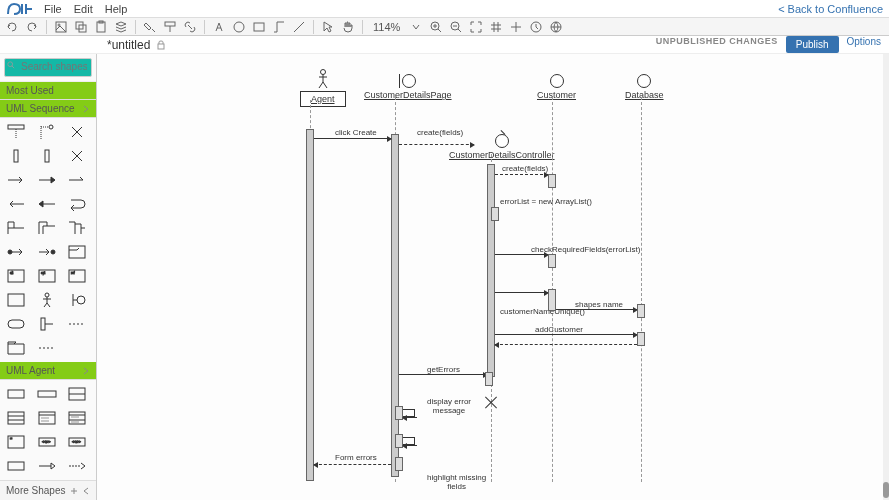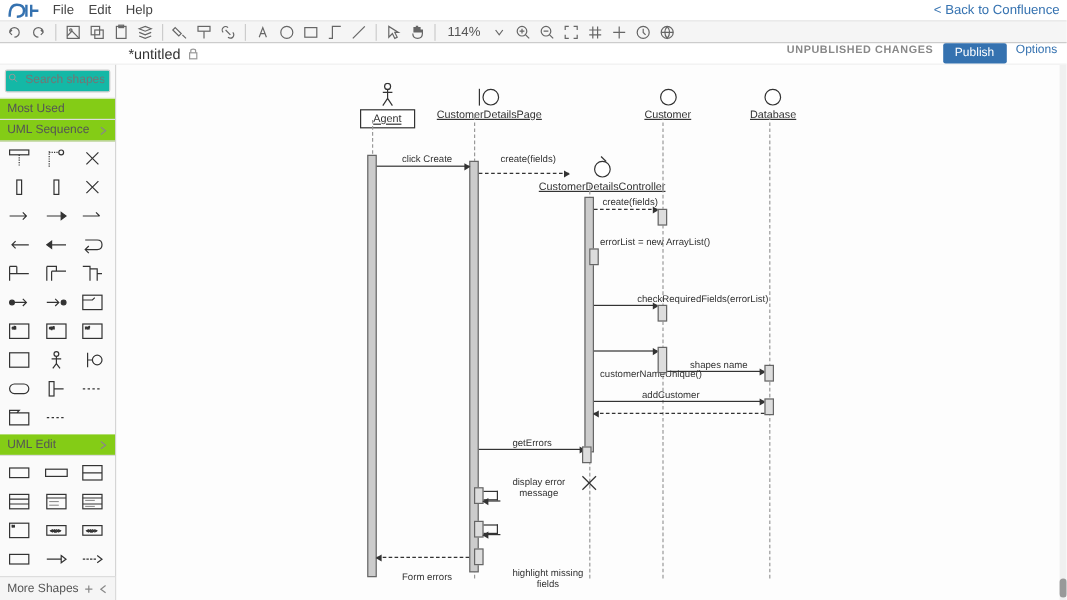--- a/index.html
+++ b/index.html
@@ -418,21 +418,21 @@
               <path d="M2,4 L8,4 L10,2 L2,2 Z M2,4 L2,14 L18,14 L18,4 L8,4"></path>
             </svg>
           </div>
         <div class="shape-cell">
             <svg viewBox="0 0 20 16">
               <path d="M2,8 L18,8" stroke-dasharray="2,2"></path>
             </svg>
           </div>
       </div>
       <div class="section-header">
-        <span>UML Edit</span>
+        <span>UML Agent</span>
         <svg class="collapse-icon" viewBox="0 0 8 8">
             <path d="M2,1 L6,4 L2,7" stroke="#888" fill="none"></path>
           </svg>
       </div>
       <div class="shapes-grid">
         <div class="shape-cell">
             <svg viewBox="0 0 20 16">
               <rect x="2" y="4" width="16" height="8"></rect>
             </svg>
           </div>
@@ -612,21 +612,21 @@
       <div class="msg-arrow left" style="left:306px; top:363px; width:14px;"></div>
 
       <span class="msg-label" style="left:330px; top:372px; white-space:pre-line; text-align:center;margin-top:47px;">highlight missing
 fields</span>
       <div class="small-act" style="left:298px; top:380px;"></div>
       <div style="position:absolute; left:306px; top:383px; width:12px; height:8px; border-top:1px solid #333; border-right:1px solid #333; border-bottom:1px solid #333;"></div>
       <div class="msg-arrow left" style="left:306px; top:391px; width:14px;"></div>
 
       <div class="x-mark" style="left:388px; top:342px;"></div>
 
-      <span class="msg-label" style="left:238px; top:399px;margin-top:23px;">Form errors</span>
+      <span class="msg-label" style="left:238px; top:399px;">Form errors</span>
       <div class="msg-arrow left dashed" style="left:217px; top:410px; width:77px;"></div>
       <div class="small-act" style="left:298px; top:403px;"></div>
     </div>
     <div class="scrollbar-v">
       <div class="scrollbar-thumb" style="top:428px; height:16px;"></div>
     </div>
   </div>
 </div>
 
 </body></html>

